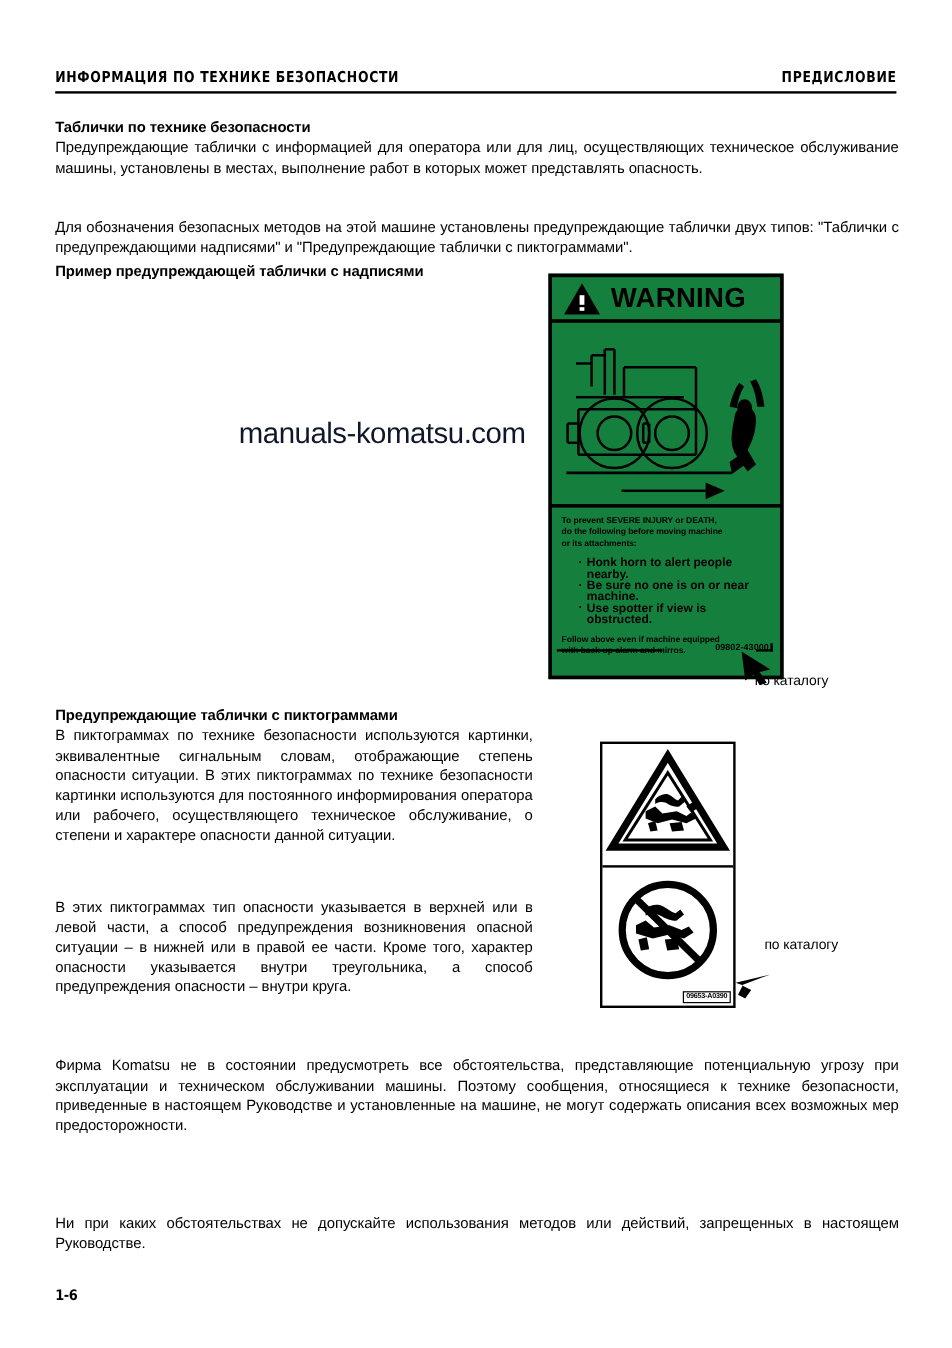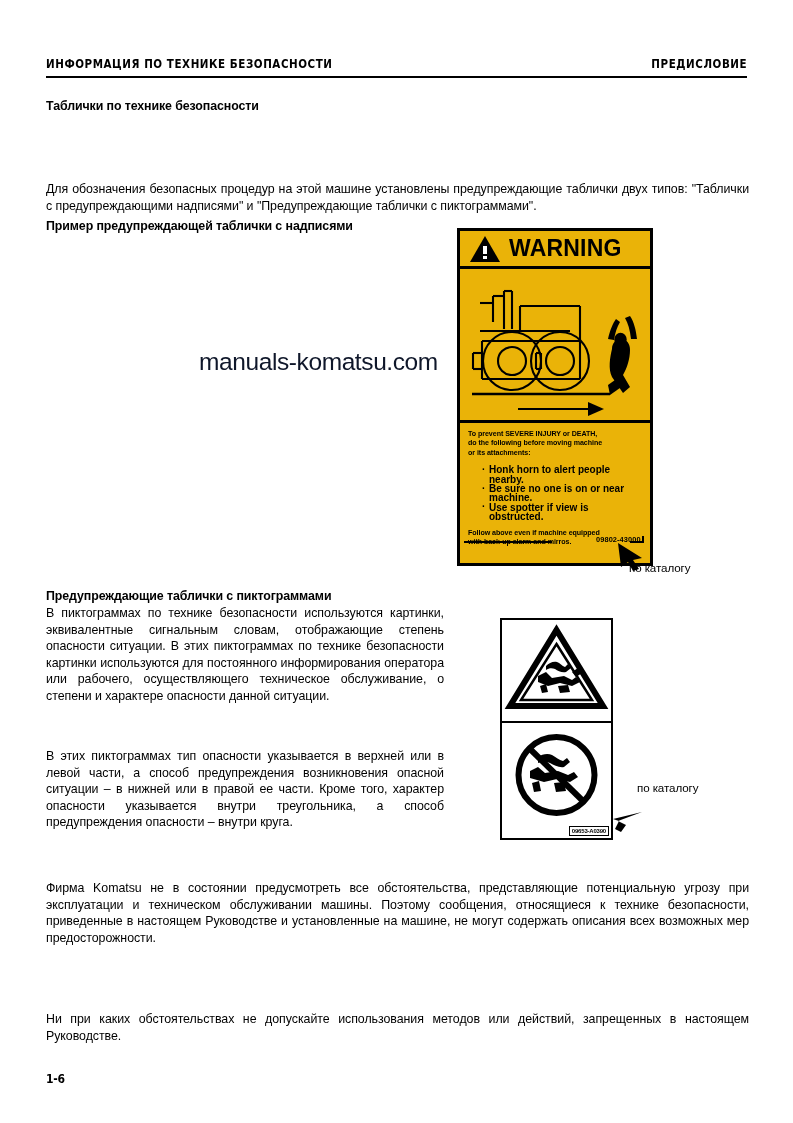--- a/index.html
+++ b/index.html
@@ -87,21 +87,21 @@
   }
 
   
   .decal-warning {
     position: absolute;
     left: 457px;
     top: 228px;
     width: 196px;
     height: 338px;
     border: 3px solid #000;
-    background: #eab308;
+    background: #15803d;
     box-sizing: border-box;
   }
   .dw-head {
     height: 38px;
     border-bottom: 3px solid #000;
     display: flex;
     align-items: center;
     box-sizing: border-box;
     padding-left: 10px;
   }
@@ -287,22 +287,23 @@
 <div class="page">
 
   <div class="header">
     <div class="header-left">ИНФОРМАЦИЯ ПО ТЕХНИКЕ БЕЗОПАСНОСТИ</div>
     <div class="header-right">ПРЕДИСЛОВИЕ</div>
   </div>
   <div class="header-rule"></div>
 
   <div class="h-sub" style="left:46px; top:99px;">Таблички по технике безопасности</div>
 
-
-  <div class="para" style="left:46px; top:181px; width:703px;">Для обозначения безопасных процедур на этой машине установлены предупреждающие таблички двух типов: "Таблички с предупреждающими надписями" и "Предупреждающие таблички с пиктограммами".</div>
+  <div class="para" style="left:46px; top:115px; width:703px;">Предупреждающие таблички с информацией для оператора или для лиц, осуществляющих техническое обслуживание машины, установлены в местах, выполнение работ в которых может представлять опасность.</div>
+
+  <div class="para" style="left:46px; top:181px; width:703px;">Для обозначения безопасных методов на этой машине установлены предупреждающие таблички двух типов: "Таблички с предупреждающими надписями" и "Предупреждающие таблички с пиктограммами".</div>
 
   <div class="h-sub" style="left:46px; top:219px;">Пример предупреждающей таблички с надписями</div>
 
   <div class="decal-warning">
 
     <div class="dw-head">
       <div class="tri-alert">
         <div class="tri"></div>
         <div class="bang"></div>
         <div class="dot"></div>

